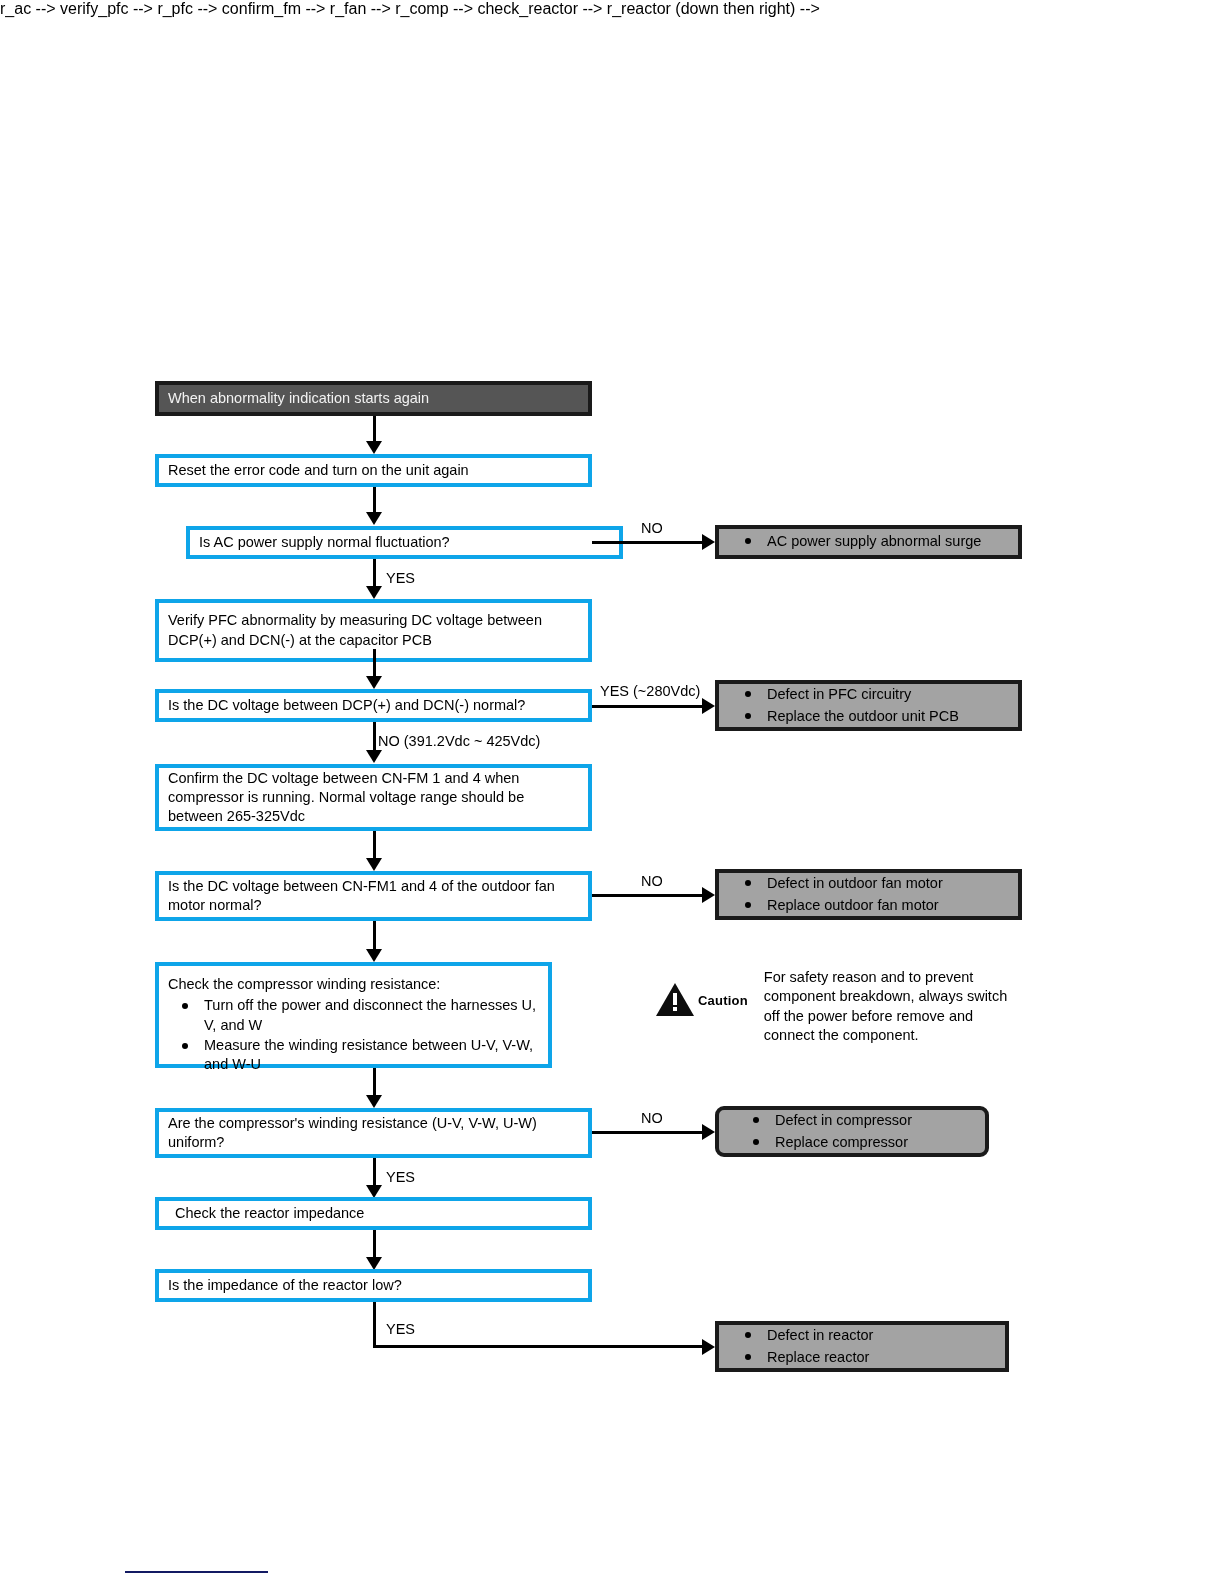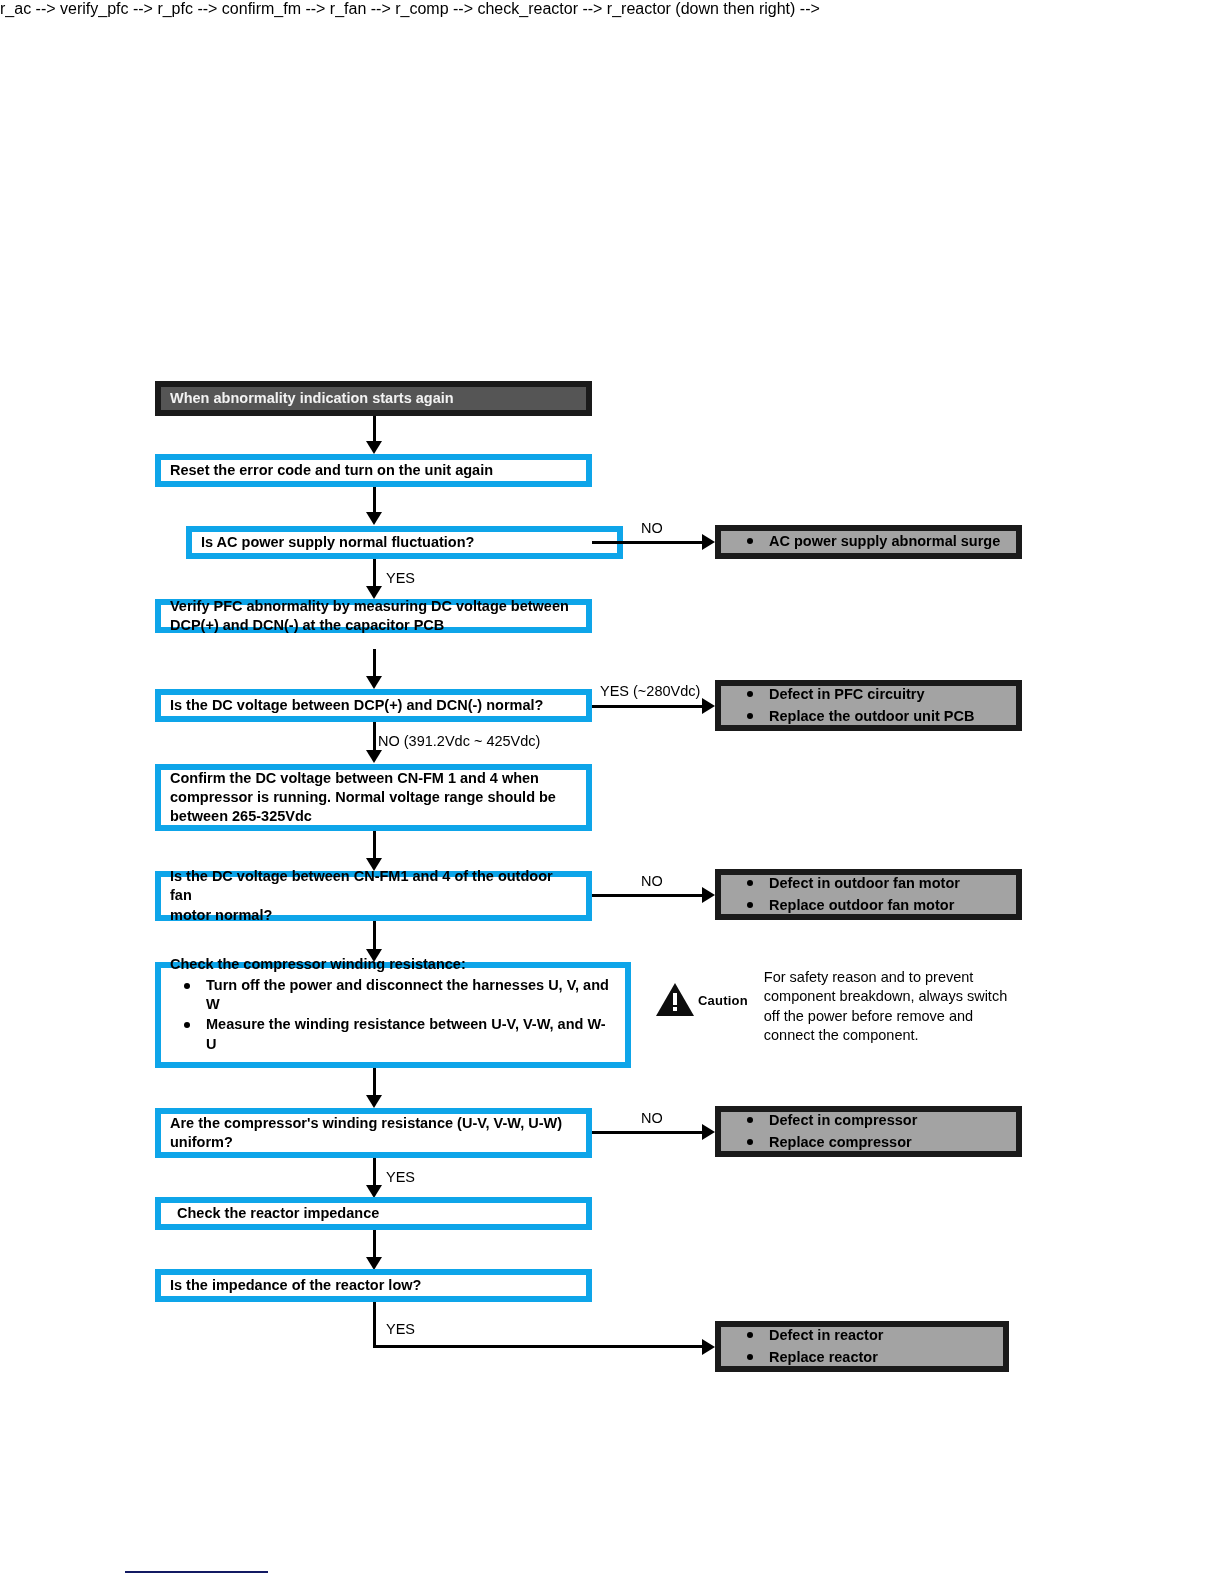--- a/index.html
+++ b/index.html
@@ -17,30 +17,29 @@
     width: 1224px;
     height: 1584px;
     background: #ffffff;
     overflow: hidden;
   }
 
   
   .node {
     position: absolute;
     box-sizing: border-box;
-    border: 6px solid #0ea5e9;
+    border: 4px solid #0ea5e9;
     background: #ffffff;
     font-size: 14.5px;
     line-height: 1.33;
     color: #000000;
     padding: 7px 9px 7px 9px;
     display: flex;
     flex-direction: column;
     justify-content: center;
-    font-weight: bold;
   }
   .node.dark {
     background: #555555;
     color: #f2f2f2;
     border-color: #1a1a1a;
   }
   .node.gray {
     background: #a3a3a3;
     color: #000000;
     border-color: #1a1a1a;
@@ -205,21 +204,21 @@
       <li>AC power supply abnormal surge</li>
     </ul>
   </div>
 
    verify_pfc --&gt;
   <div class="vline" style="left:373px; top:559px; height:33px;"></div>
   <div class="arrow-down" style="left:366px; top:586px;"></div>
   <div class="edge-label" style="left:386px; top:571px;">YES</div>
 
   
-  <div class="node" style="left:155px; top:599px; width:437px; height:34px;">
+  <div class="node" style="left:155px; top:599px; width:437px; height:63px;">
     <span class="txt">Verify PFC abnormality by measuring DC voltage between</span>
     <span class="txt">DCP(+) and DCN(-) at the capacitor PCB</span>
   </div>
 
   
   <div class="vline" style="left:373px; top:649px; height:33px;"></div>
   <div class="arrow-down" style="left:366px; top:676px;"></div>
 
   
   <div class="node" style="left:155px; top:689px; width:437px; height:33px;">
@@ -272,21 +271,21 @@
       <li>Defect in outdoor fan motor</li>
       <li>Replace outdoor fan motor</li>
     </ul>
   </div>
 
   
   <div class="vline" style="left:373px; top:921px; height:35px;"></div>
   <div class="arrow-down" style="left:366px; top:949px;"></div>
 
   
-  <div class="node" style="left:155px; top:962px; width:476px; height:106px; justify-content:flex-end; padding-top:9px;">
+  <div class="node" style="left:155px; top:962px; width:397px; height:106px; justify-content:flex-start; padding-top:9px;">
     <span class="txt">Check the compressor winding resistance:</span>
     <ul class="blist-inner">
       <li>Turn off the power and disconnect the harnesses U, V, and W</li>
       <li>Measure the winding resistance between U-V, V-W, and W-U</li>
     </ul>
   </div>
 
   
   <div class="caution-wrap" style="left:655px; top:968px; width:400px;">
     <div class="caution-icon-row">
@@ -316,21 +315,21 @@
     <span class="txt">Are the compressor's winding resistance (U-V, V-W, U-W)</span>
     <span class="txt">uniform?</span>
   </div>
 
    r_comp --&gt;
   <div class="hline" style="left:592px; top:1131px; width:112px;"></div>
   <div class="arrow-right" style="left:702px; top:1124px;"></div>
   <div class="edge-label" style="left:641px; top:1111px;">NO</div>
 
   
-  <div class="node gray" style="left:715px; top:1106px; width:307px; height:51px; padding:4px 0;">
+  <div class="node gray" style="left:715px; top:1106px; width:274px; height:51px; padding:4px 8px;border-radius:9px;">
     <ul class="blist">
       <li>Defect in compressor</li>
       <li>Replace compressor</li>
     </ul>
   </div>
 
    check_reactor --&gt;
   <div class="vline" style="left:373px; top:1158px; height:33px;"></div>
   <div class="arrow-down" style="left:366px; top:1185px;"></div>
   <div class="edge-label" style="left:386px; top:1170px;">YES</div>

